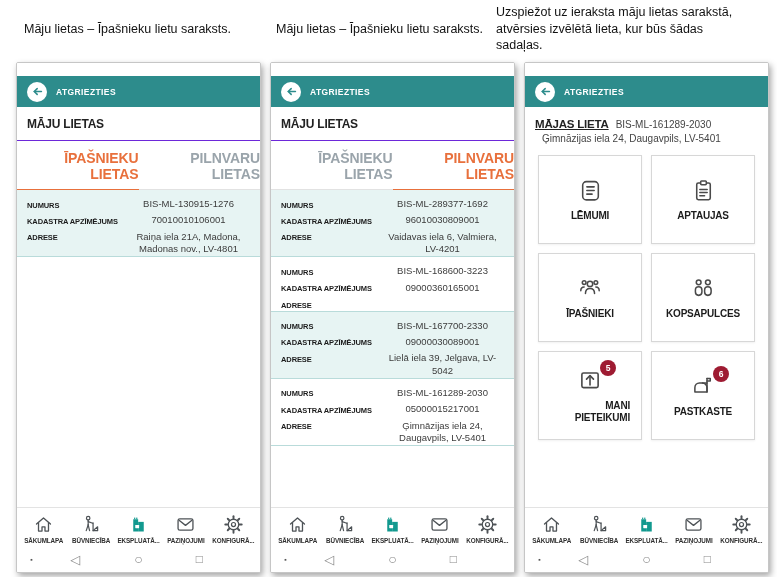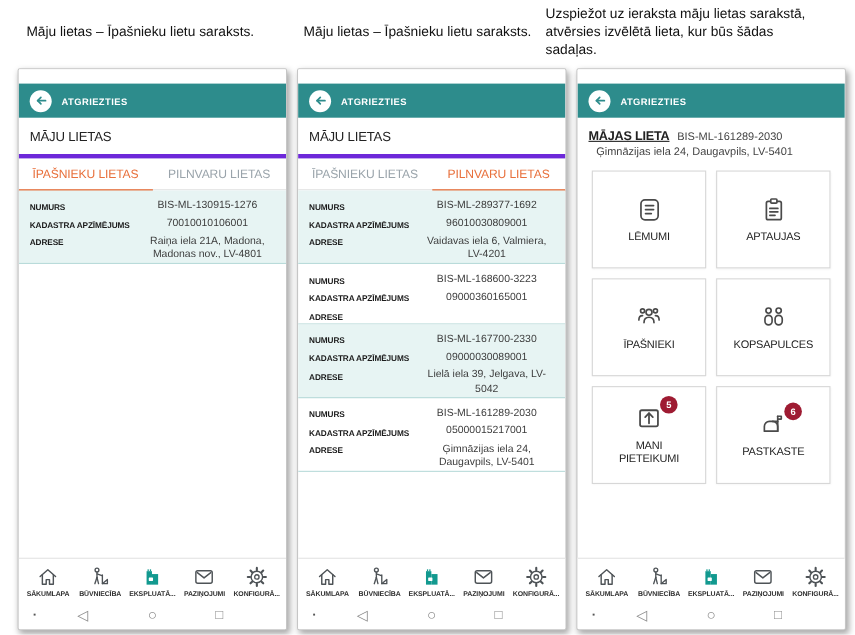--- a/index.html
+++ b/index.html
@@ -17,24 +17,24 @@
   #phone1{left:16px;} #phone2{left:270px;} #phone3{left:524px;}
   .screen{display:flex;flex-direction:column;height:100%;}
 
   .statusbar{height:13px;background:#fff;flex:0 0 auto;}
   .appbar{height:31px;background:#2d8c8c;display:flex;align-items:center;
           padding:0 10px;gap:9px;flex:0 0 auto;}
   .backbtn{width:20px;height:20px;border-radius:50%;background:#fff;display:flex;
            align-items:center;justify-content:center;flex:0 0 auto;cursor:pointer;}
   .appbar-label{color:#fff;font-weight:bold;font-size:8.5px;letter-spacing:.4px;}
 
-  .page-title{padding:10px 10px 9px;font-size:12px;font-weight:normal;color:#222;
-              letter-spacing:-.2px;border-bottom:4px solid #6d28d9;flex:0 0 auto;}
+  .page-title{padding:10px 10px 9px;font-size:12px;font-weight:bold;color:#222;
+              letter-spacing:-.2px;border-bottom:1px solid #6d28d9;flex:0 0 auto;}
   .tabs{display:flex;border-bottom:1px solid #e2e2e2;flex:0 0 auto;}
-  .tab{flex:1;text-align:center;padding:9px 0 7px;font-size:11px;font-weight:normal;
+  .tab{flex:1;text-align:right;padding:9px 0 7px;font-size:14px;font-weight:bold;
        color:#9aa4ab;letter-spacing:-.1px;cursor:pointer;}
   .tab.active{color:#e8703c;border-bottom:2px solid #e8703c;margin-bottom:-2px;}
 
   .list{flex:1 1 auto;overflow:hidden;}
   .record{padding:8px 10px 1px;display:flex;flex-direction:column;gap:4px;
           border-bottom:1px solid #b9dbda;}
   .record.hl{background:#e7f4f3;}
   .rrow{display:flex;align-items:flex-start;}
   .rlabel{flex:0 0 100px;font-size:7.5px;font-weight:bold;color:#1b1b1b;
           letter-spacing:-.1px;padding-top:2.5px;}
@@ -42,21 +42,21 @@
 
   .case-head{padding:11px 10px 2px;display:flex;align-items:baseline;gap:7px;flex:0 0 auto;}
   .case-title{font-size:11.5px;font-weight:bold;color:#222;letter-spacing:-.2px;text-decoration:underline;}
   .case-number{font-size:10px;color:#444;}
   .case-addr{padding:1px 10px 9px 17px;font-size:10px;color:#444;flex:0 0 auto;}
   .tiles{display:grid;grid-template-columns:1fr 1fr;gap:9px;padding:2px 13px;flex:0 0 auto;}
   .tile{border:1px solid #d7d7d7;background:#fff;min-height:87px;display:flex;
         flex-direction:column;align-items:center;justify-content:center;gap:7px;
         box-shadow:0 1px 2px rgba(0,0,0,.06);cursor:pointer;}
   .tile-icon{position:relative;height:26px;display:flex;align-items:center;}
-  .tile-label{font-size:10px;font-weight:normal;color:#1c1c1c;text-align:center;
+  .tile-label{font-size:10px;font-weight:bold;color:#1c1c1c;text-align:right;
               line-height:1.2;letter-spacing:-.2px;max-width:80px;}
   .badge{position:absolute;top:-7px;right:-13px;width:16px;height:16px;border-radius:50%;
          background:#9e1b32;color:#fff;font-size:8.5px;font-weight:bold;
          display:flex;align-items:center;justify-content:center;}
 
   .bottom{margin-top:auto;flex:0 0 auto;border-top:1px solid #e3e3e3;background:#fff;}
   .navrow{display:flex;justify-content:space-between;padding:6px 3px 3px;}
   .navitem{flex:1;display:flex;flex-direction:column;align-items:center;gap:2px;
            min-width:0;cursor:pointer;}
   .navicon{height:21px;display:flex;align-items:center;}

